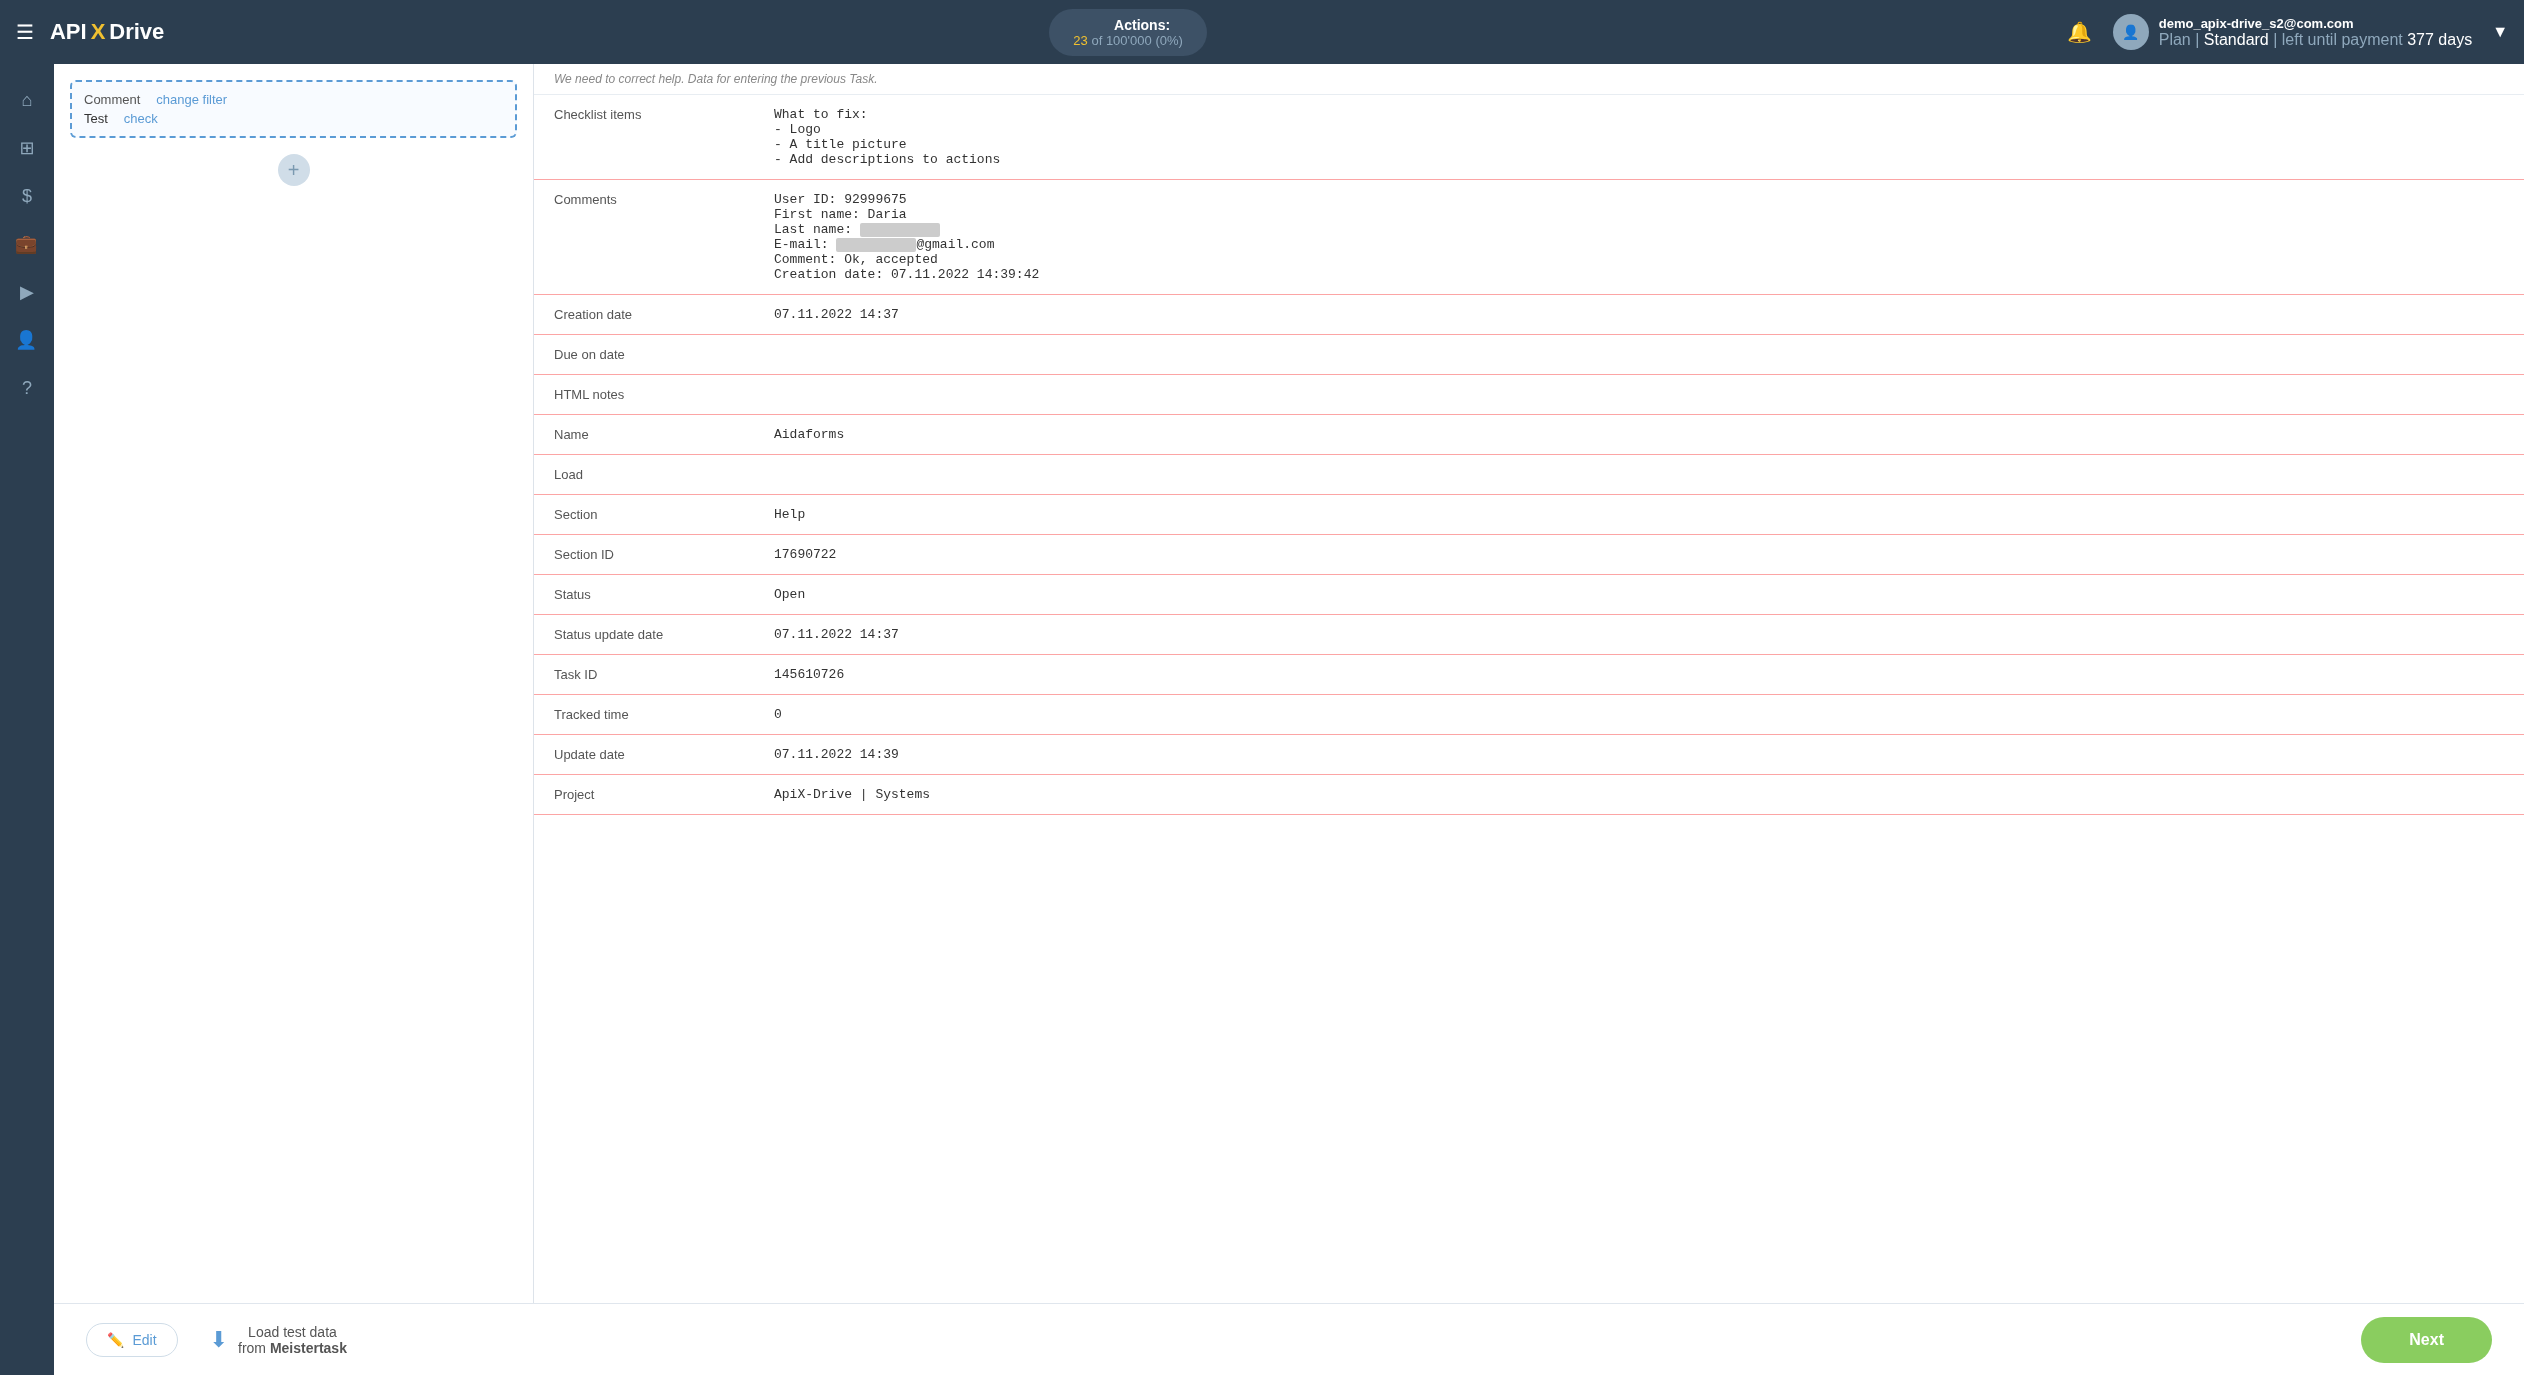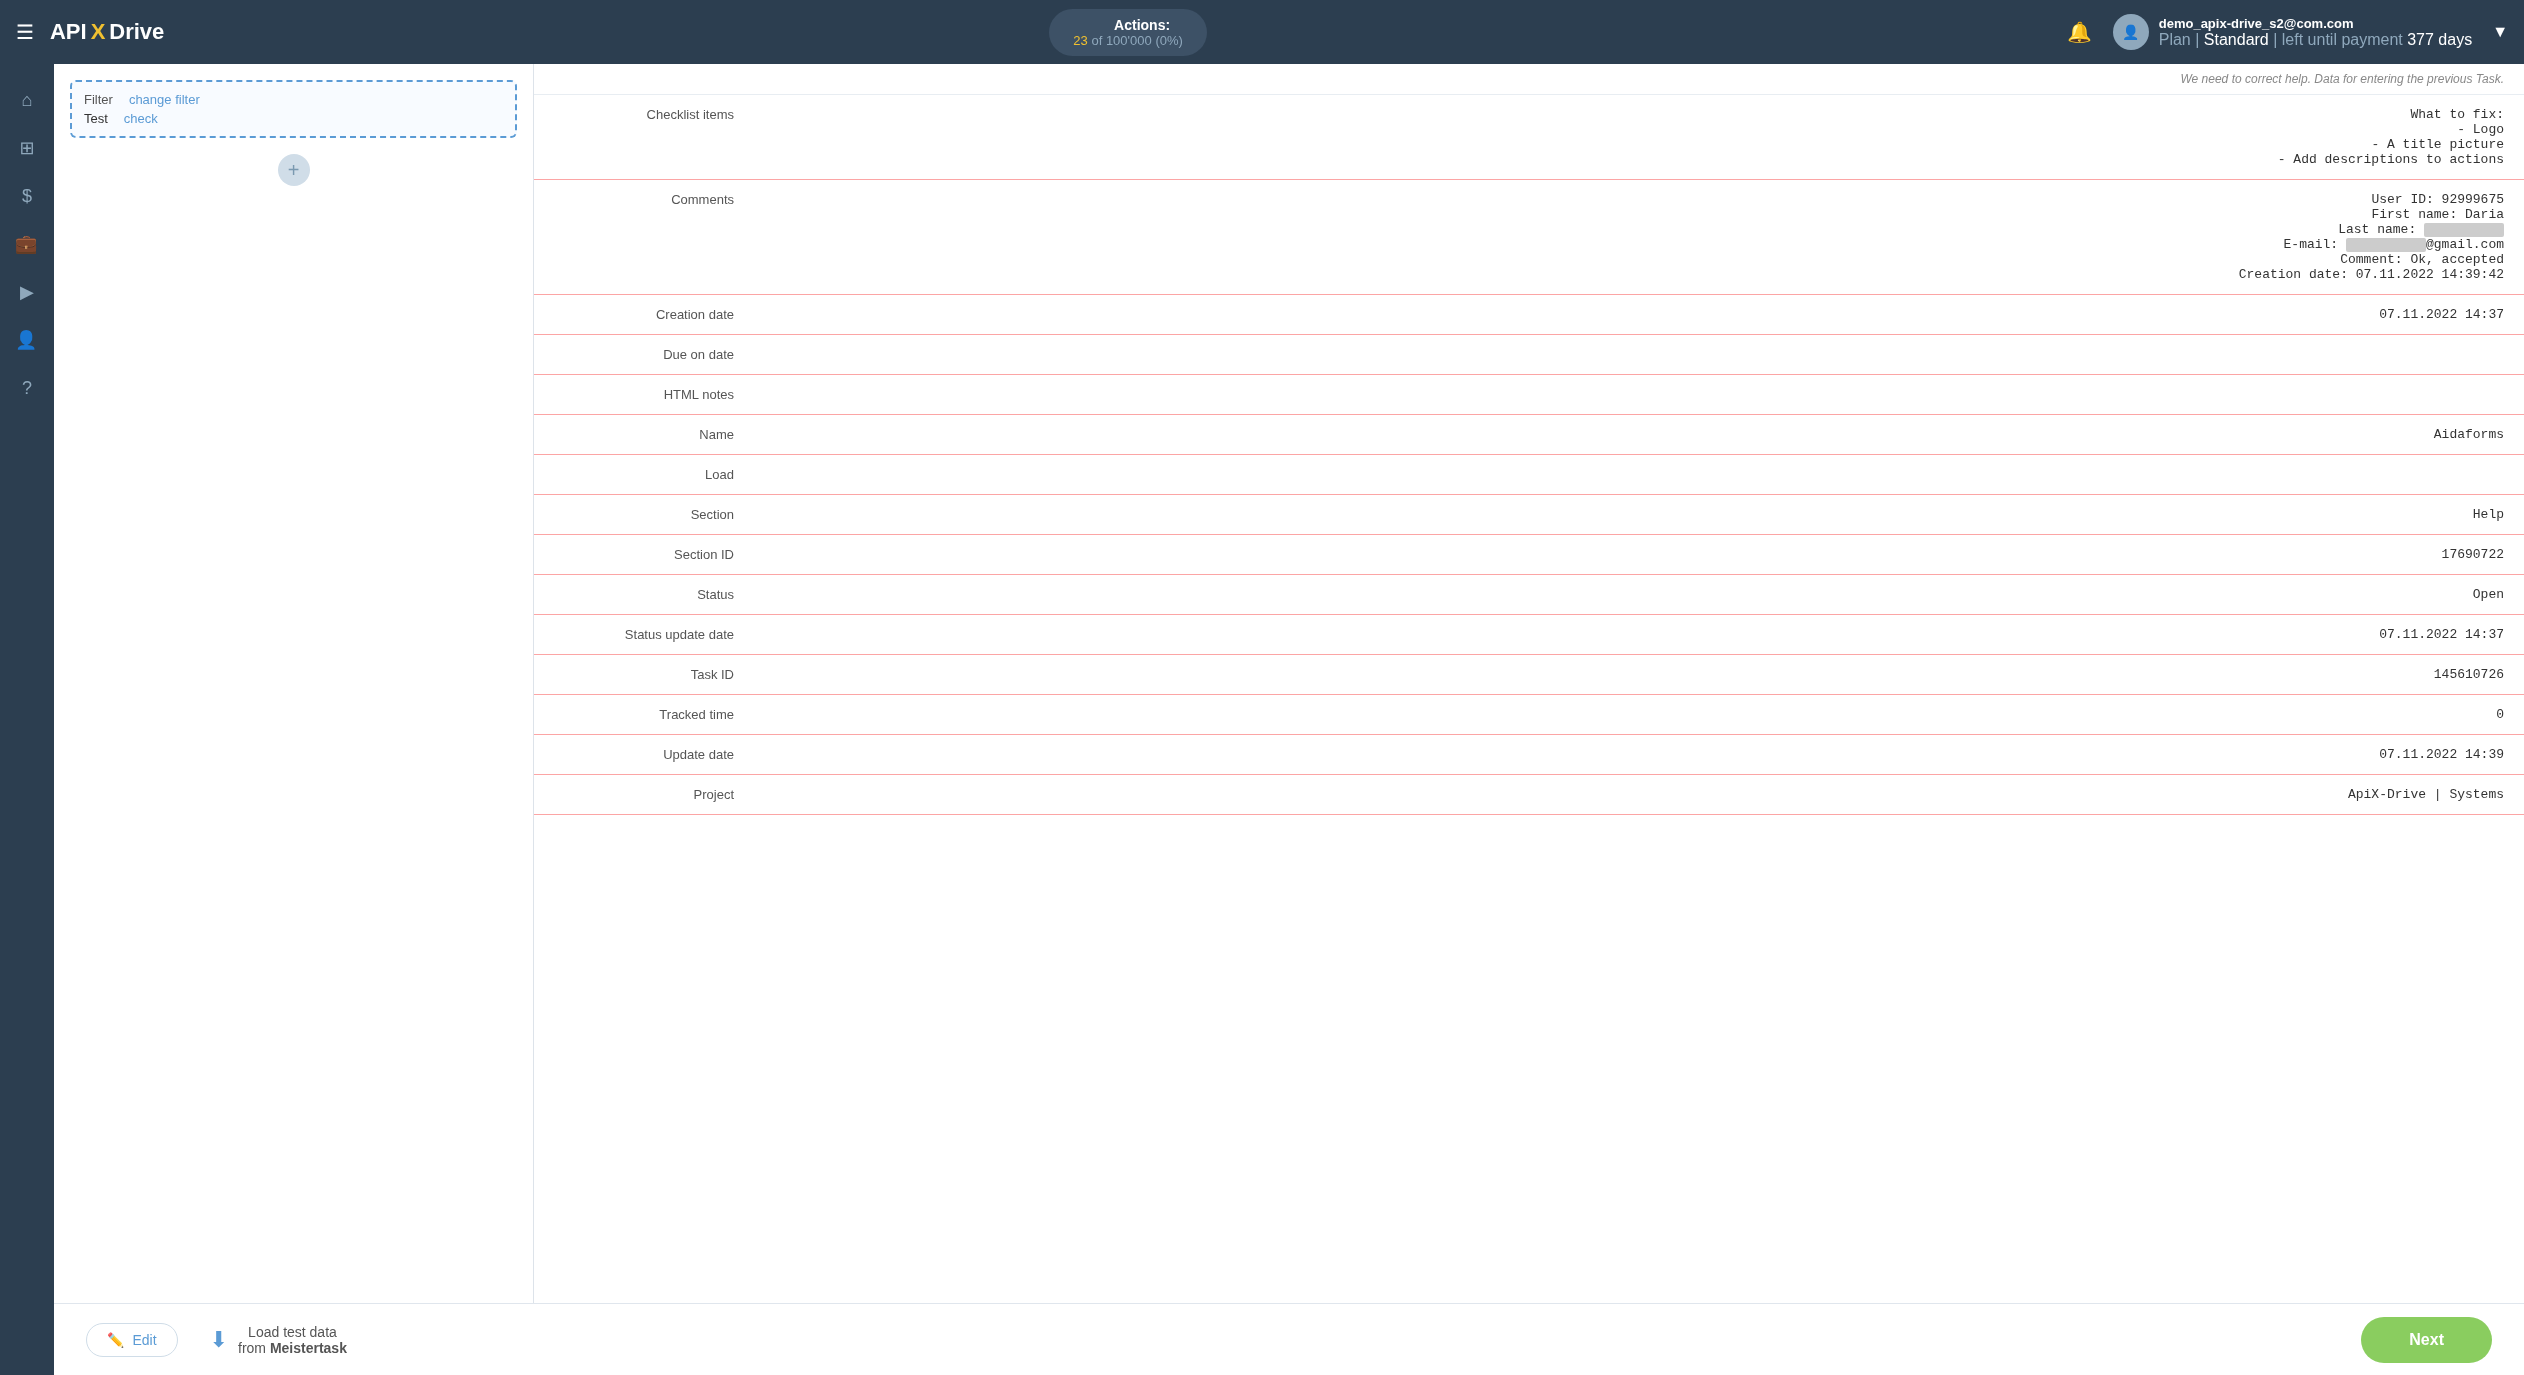--- a/index.html
+++ b/index.html
@@ -271,32 +271,32 @@
   <div class="sidebar-item">▶</div>
   <div class="sidebar-item">👤</div>
   <div class="sidebar-item">?</div>
 </aside>
 
 <div class="main-container">
 
   <div class="left-panel">
     <div class="filter-box">
       <div class="filter-row">
-        <span>Filter</span>
+        <span>Comment</span>
         <a href="#" class="filter-link">change filter</a>
       </div>
       <div class="filter-row" style="margin-top:4px;">
         <span class="filter-value">Test</span>
         <a href="#" class="filter-link">check</a>
       </div>
     </div>
     <button class="add-button">+</button>
   </div>
 
-  <div class="right-panel" style="padding-bottom:104px;text-align:right;">
+  <div class="right-panel" style="padding-bottom:104px;">
     <div class="description-text">We need to correct help. Data for entering the previous Task.</div>
     <table class="data-table">
       <tbody id="table-body">
           <tr>
             <td>Checklist items</td>
             <td>
               <div>What to fix:</div>
               <div>- Logo</div>
               <div>- A title picture</div>
               <div>- Add descriptions to actions</div>

